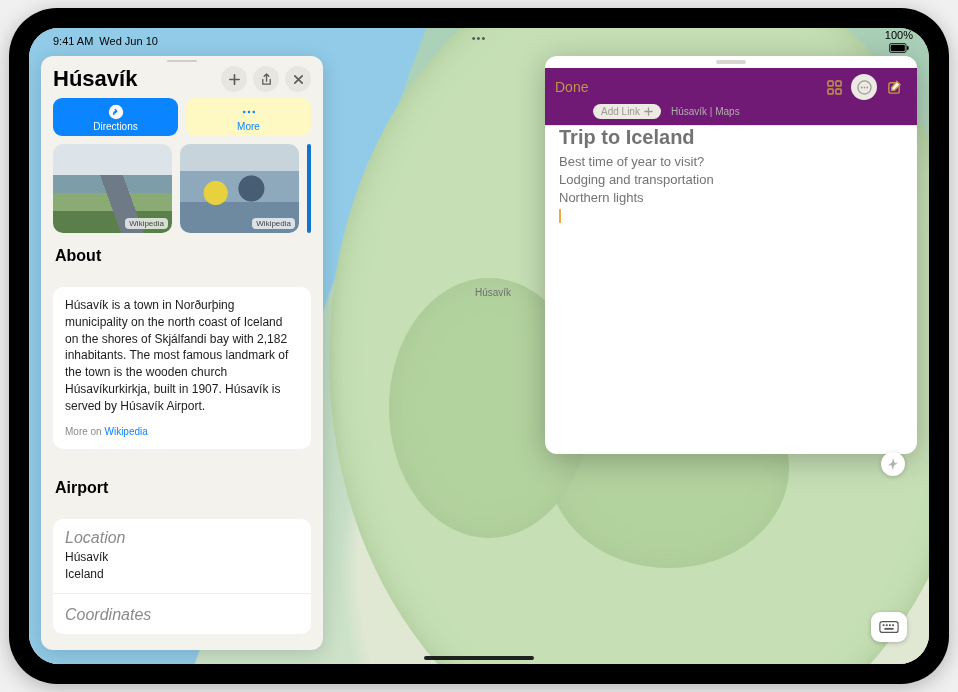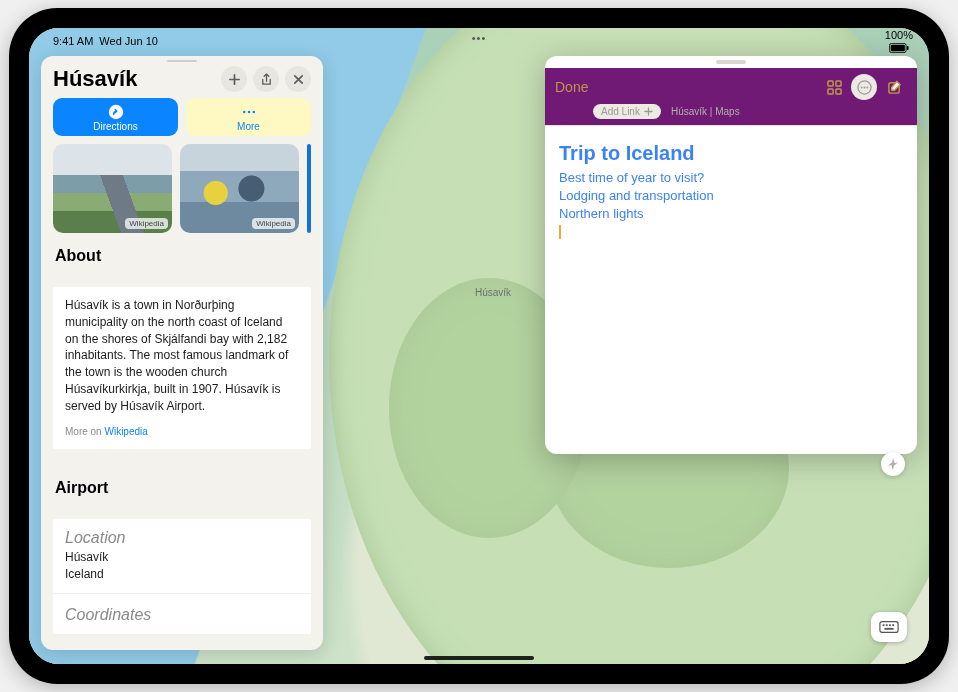--- a/index.html
+++ b/index.html
@@ -101,21 +101,21 @@
     background:
       linear-gradient(#c8d4dc 0 30%, transparent 30%),
       radial-gradient(circle at 30% 55%, #e7d13e 0 12%, transparent 13%),
       radial-gradient(circle at 60% 50%, #465d73 0 15%, transparent 16%),
       linear-gradient(#8ea9bc 30% 65%, #6d8aa1 65%);
   }
   .photo.sliver { flex:0 0 4px; background:#1373d1; border-radius:3px; }
 
   .section-h { font-size:16px; font-weight:700; padding:14px 14px 6px; }
   .about-card, .detail-card {
-    background:#fff; margin:16px 12px; border-radius:2px; padding:10px 12px;
+    background:#fff; margin:16px 12px; border-radius:10px; padding:10px 12px;
     font-size:12px; line-height:1.4; color:#1c1c1e;
   }
   .about-source { margin-top:10px; font-size:10px; color:#8a8a8a; }
   .about-source a { color:#0a84ff; text-decoration:none; }
   .detail-card { padding:8px 12px; }
   .detail-label { font-size:16px; color:#8a8a8a;font-style:italic; }
   .detail-sep { height:1px; background:#eee; margin:10px -12px; }
 
   
   .notes-panel {
@@ -138,21 +138,21 @@
   .notes-sub {
     display:flex; align-items:center; gap:10px;
     padding:0 12px 6px; font-size:10px;
   }
   .add-link-pill {
     background:#eceae3; color:#9a9a96; border-radius:10px; padding:2px 8px;
     display:flex; align-items:center; gap:4px; cursor:pointer;margin-left:36px;
   }
   .breadcrumb { color:#b0b0ab; }
 
-  .notes-body { padding:16px 14px; font-size:13px; color:#3b82f6; flex:1; }
+  .notes-body { padding:0 14px; font-size:13px; color:#737373; flex:1; }
   .note-title { font-size:20px; font-weight:700; margin-bottom:4px; }
   .note-line { line-height:1.4; }
   .caret { display:inline-block; width:2px; height:14px; background:#f0a93d; vertical-align:middle; }
 
   
   .compass {
     position:absolute; right:24px; top:424px;
     width:24px; height:24px; border-radius:50%;
     background:#fff; box-shadow:0 1px 4px rgba(0,0,0,.2);
     display:flex; align-items:center; justify-content:center;

